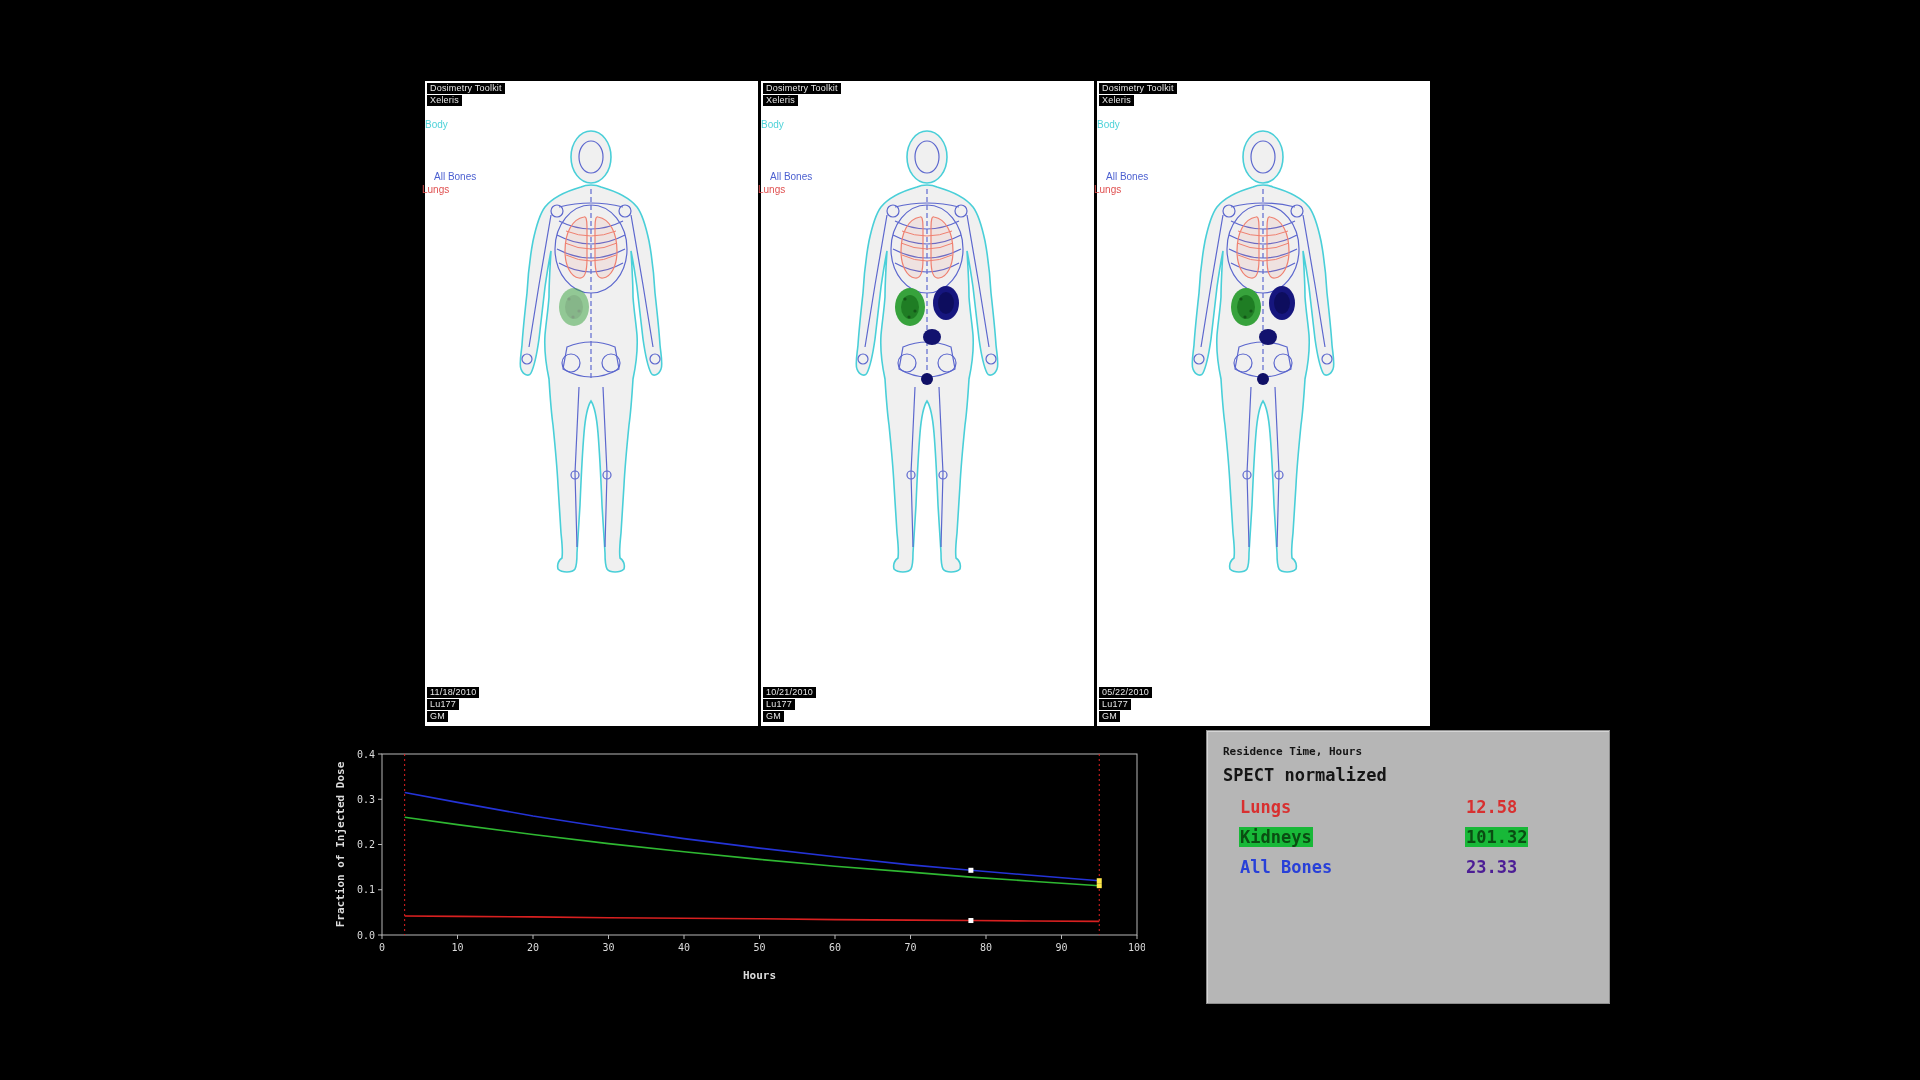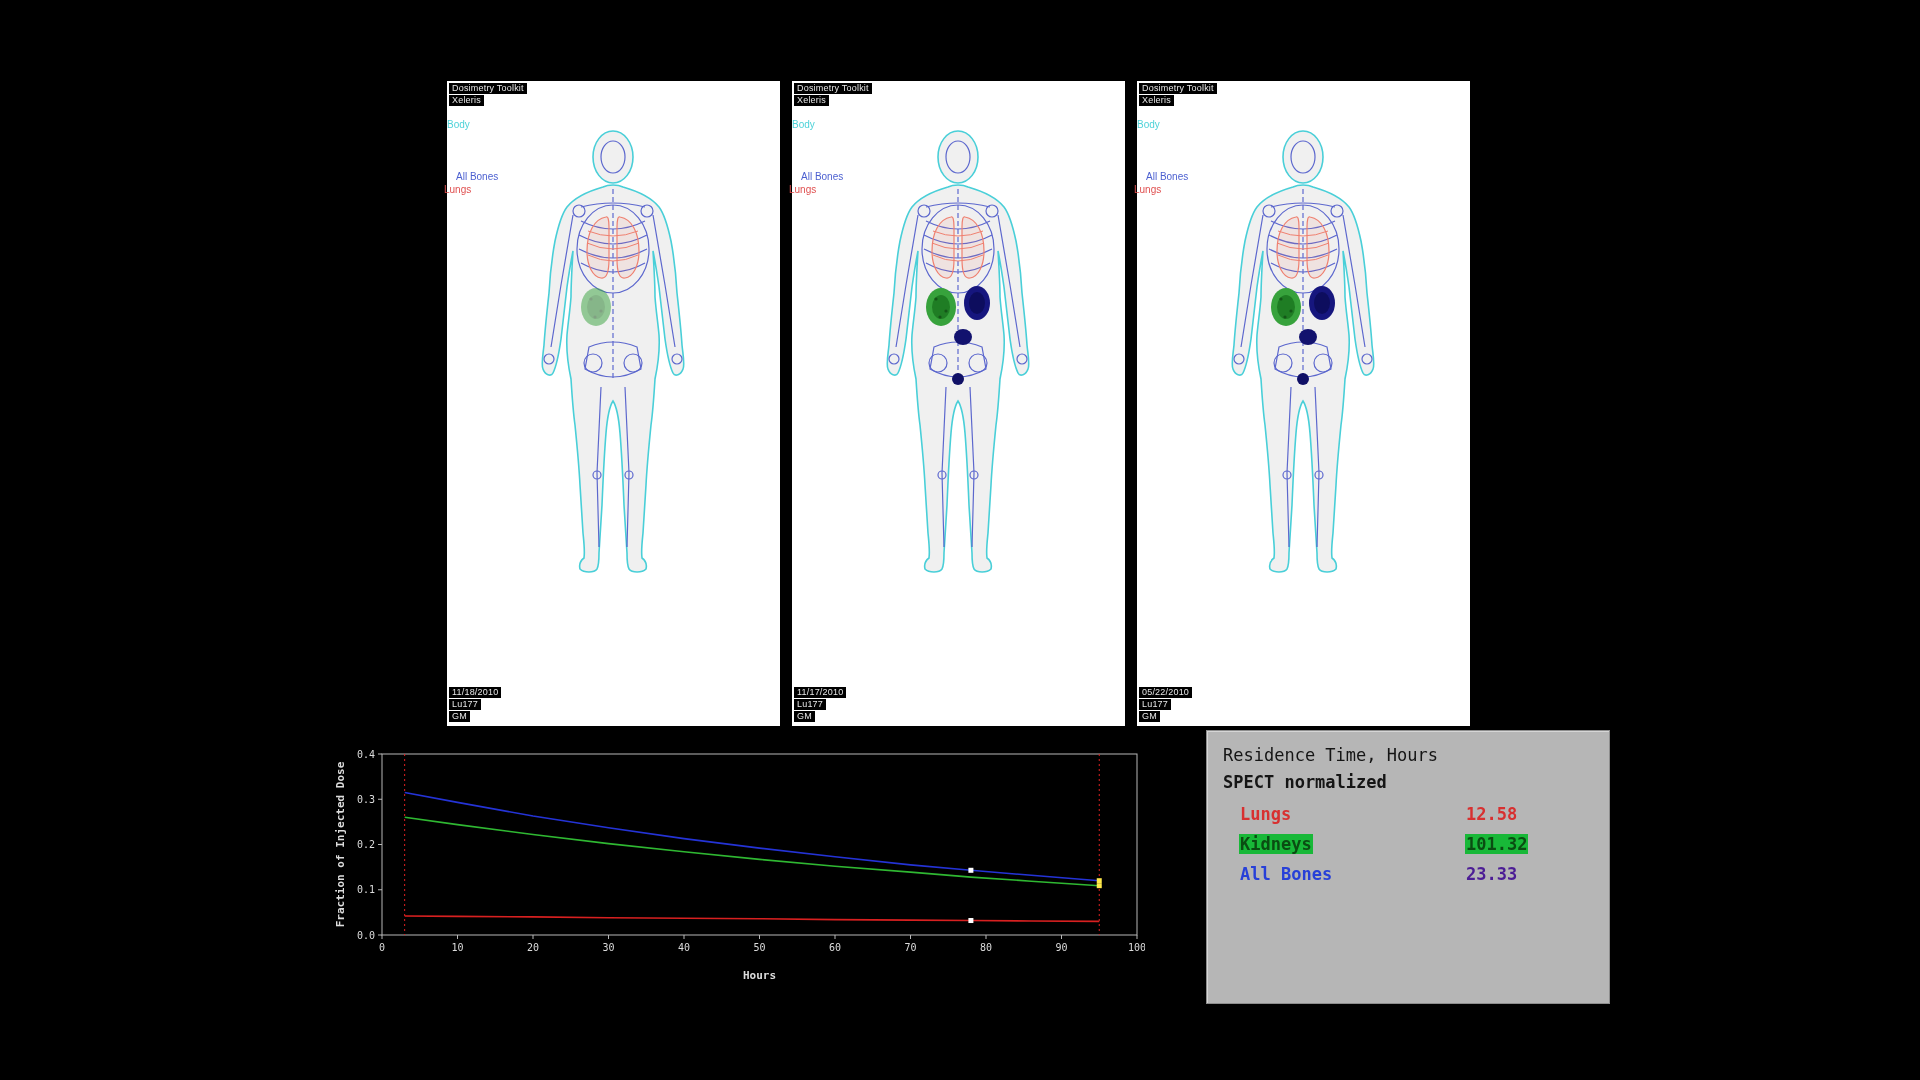--- a/index.html
+++ b/index.html
@@ -1,20 +1,20 @@
 <!DOCTYPE html>
 <html><head>
 <meta charset="utf-8">
 <style>
   *{box-sizing:border-box}
   html,body{margin:0;padding:0;background:#000}
   body{width:1920px;height:1080px;position:relative;overflow:hidden;font-family:"Liberation Sans",sans-serif}
 
   
-  .panels{position:absolute;left:447px;top:81px;display:flex;gap:12px}
+  .panels{position:absolute;left:425px;top:81px;display:flex;gap:3px}
   .panel{width:333px;height:645px;background:#ffffff;position:relative;flex:0 0 auto}
   .scan{position:absolute;left:0;top:0;width:100%;height:100%}
   .chipcol{position:absolute;left:2px;z-index:3}
   .chipcol.top{top:2px}
   .chipcol.bottom{bottom:3px}
   .chip{background:#000;color:#e6e6e6;font-size:9px;line-height:11px;padding:0 3px;width:max-content;margin-bottom:1px;letter-spacing:.2px}
   .scan-label{position:absolute;width:100%;font-size:10px;z-index:2}
   .body-label{top:38px;color:#4ed2d8}
   .bones-label{top:90px;color:#4b5fd0;transform:translateX(9px)}
   .lungs-label{top:103px;color:#e05050;transform:translateX(-3px)}
@@ -28,21 +28,21 @@
   
   .chart{position:absolute;left:330px;top:742px;width:815px;height:245px}
   .chart text{font-family:"DejaVu Sans Mono",monospace}
   .chart .tick{font-size:10px;fill:#dcdcdc}
   .chart .axis-label{font-size:11px;fill:#dcdcdc;font-weight:bold}
 
   
   .results{position:absolute;left:1206px;top:730px;width:404px;height:274px;background:#b6b6b6;
            border:1px solid #8d8d8d;box-shadow:inset 1px 1px 0 #d6d6d6;
            font-family:"DejaVu Sans Mono",monospace;padding:14px 16px;color:#151515}
-  .results .title{font-size:17px;font-weight:normal;white-space:pre}
+  .results .title{font-size:11px;font-weight:bold;white-space:pre}
   .results .subtitle{font-size:17px;font-weight:bold;margin-top:7px}
   .results .rows{margin-top:12px}
   .results .row{display:flex;font-size:17px;font-weight:bold;margin-top:10px}
   .results .labelcell{width:242px;padding-left:16px}
   .results .txt{display:inline-block;padding:0 1px}
 </style>
 </head>
 <body>
 
 <div class="panels">
@@ -171,21 +171,21 @@
         <ellipse class="dark-organ" cx="171" cy="256" rx="9" ry="8" fill="#12126e"></ellipse>
         <ellipse class="dark-organ" cx="166" cy="298" rx="6" ry="6" fill="#101066"></ellipse>
       </g>
     </svg>
 
     <div class="scan-label body-label">Body</div>
     <div class="scan-label bones-label">All Bones</div>
     <div class="scan-label lungs-label">Lungs</div>
 
     <div class="chipcol bottom">
-      <div class="chip">11/17/2010</div>
+      <div class="chip">10/21/2010</div>
       <div class="chip">Lu177</div>
       <div class="chip">GM</div>
     </div>
   </div>
 
   <div class="panel">
     <div class="chipcol top">
       <div class="chip">Dosimetry Toolkit</div>
       <div class="chip">Xeleris</div>
     </div>

